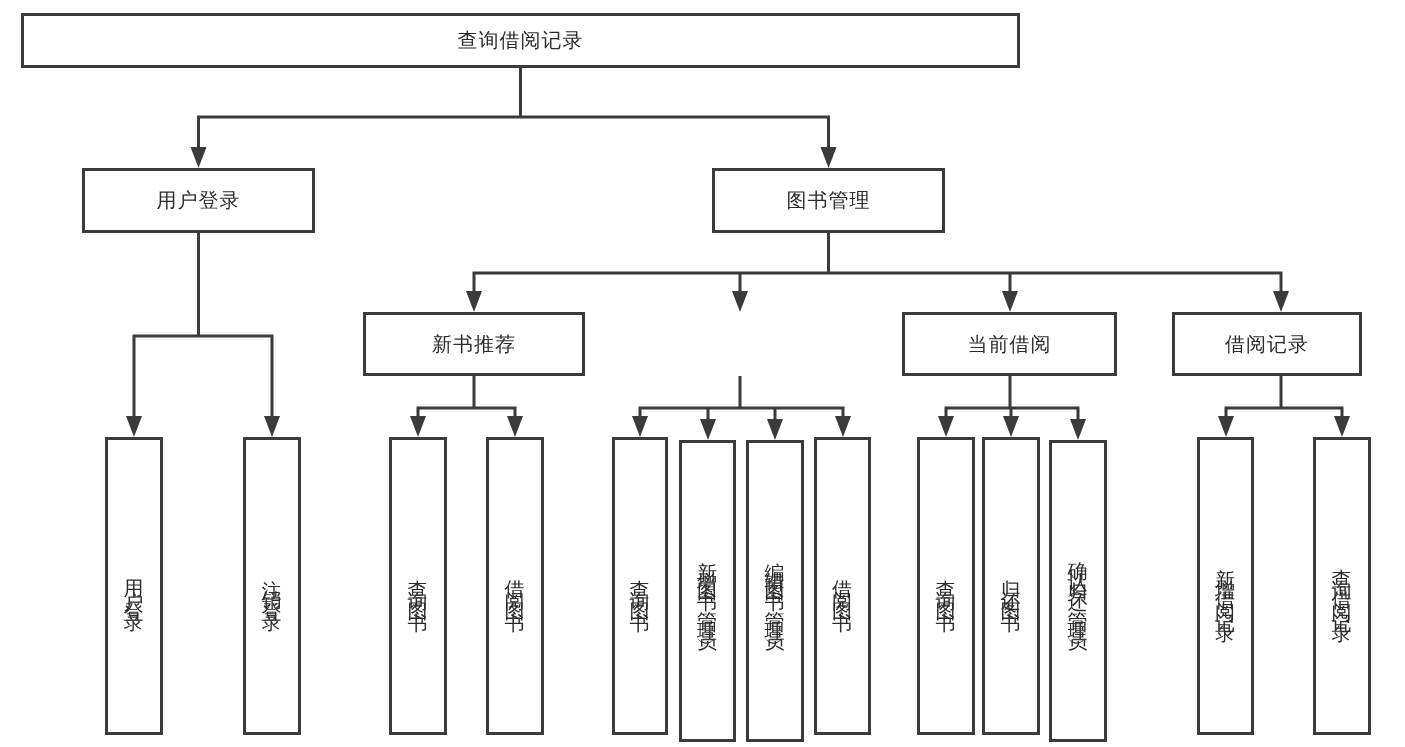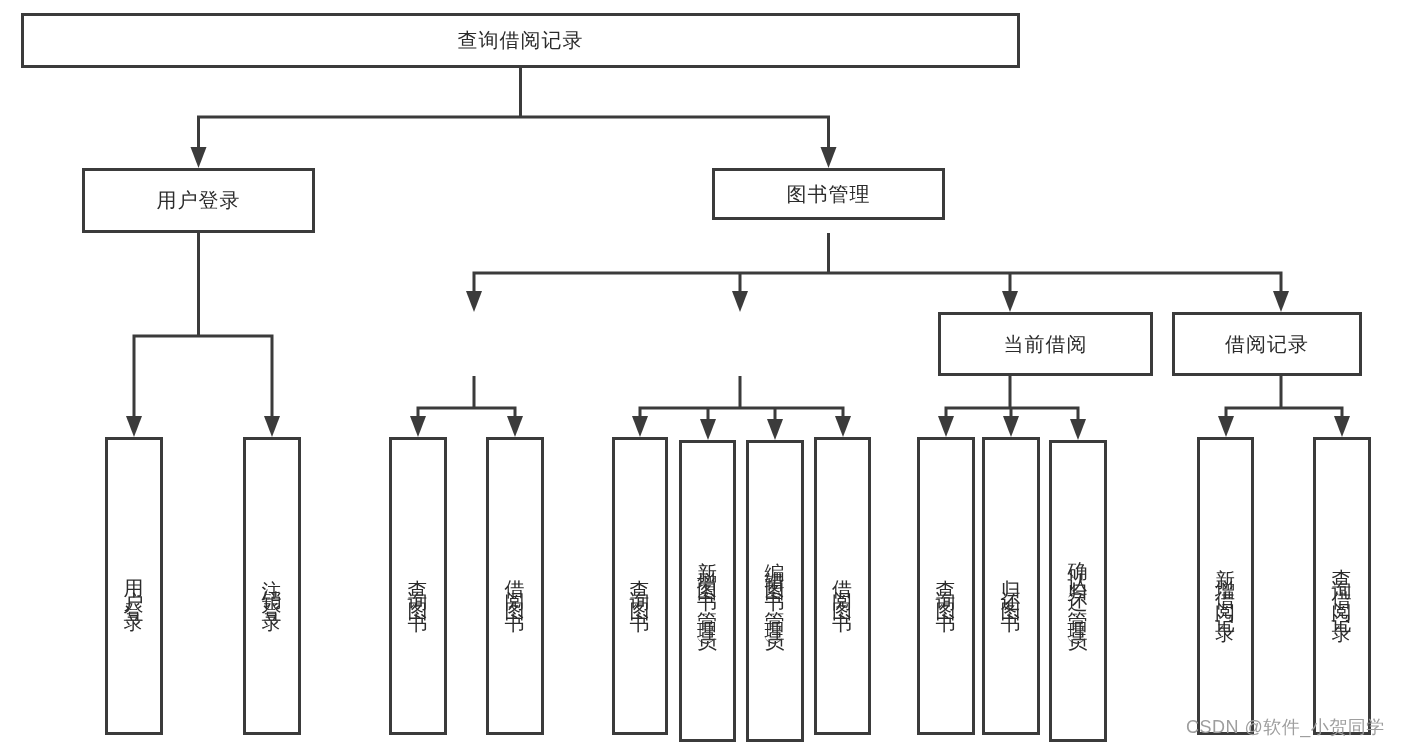--- a/index.html
+++ b/index.html
@@ -103,25 +103,28 @@
     </g>
   </svg>
 
   <div class="node" style="left:21px;top:13px;width:999px;height:55px;">
     <span>查询借阅记录</span>
   </div>
 
   <div class="node" style="left:82px;top:168px;width:233px;height:65px;">
     <span>用户登录</span>
   </div>
-  <div class="node" style="left:712px;top:168px;width:233px;height:52px;">
+  <div class="node" style="left:712px;top:168px;width:233px;height:65px;">
     <span>图书管理</span>
   </div>
 
-  <div class="node" style="left:902px;top:312px;width:215px;height:64px;margin-left:36px;">
+  <div class="node" style="left:363px;top:312px;width:222px;height:64px;">
+    <span>新书推荐</span>
+  </div>
+  <div class="node" style="left:902px;top:312px;width:215px;height:64px;">
     <span>当前借阅</span>
   </div>
   <div class="node" style="left:1172px;top:312px;width:190px;height:64px;">
     <span>借阅记录</span>
   </div>
 
   <div class="node col" style="left:105px;top:437px;width:58px;height:298px;">
     <span class="vtext">用户登录</span>
   </div>
   <div class="node col" style="left:243px;top:437px;width:58px;height:298px;">
@@ -158,15 +161,14 @@
     <span class="vtext">确认归还（管理员）</span>
   </div>
 
   <div class="node col" style="left:1197px;top:437px;width:57px;height:298px;">
     <span class="vtext">新增借阅记录</span>
   </div>
   <div class="node col" style="left:1313px;top:437px;width:58px;height:298px;">
     <span class="vtext">查询借阅记录</span>
   </div>
 
-  <div class="watermark">CSDN @软件_小贺同学</div>
 
 </div>
 
 </body></html>

